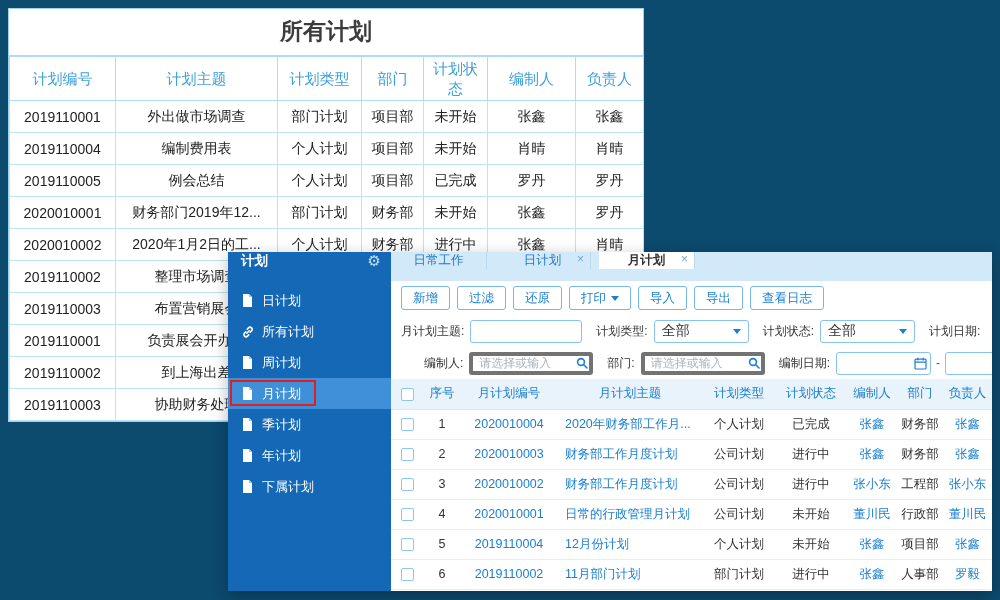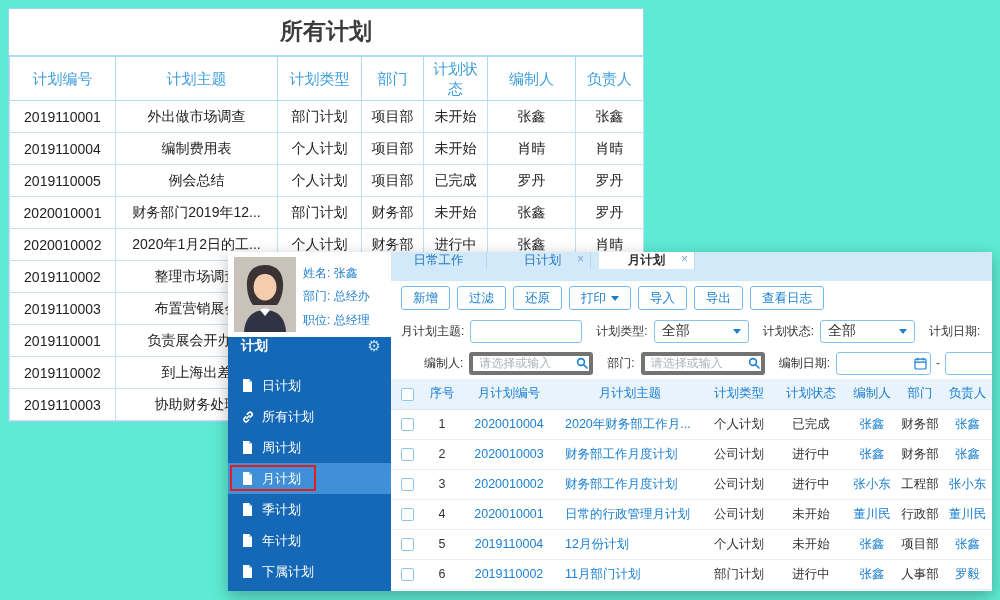--- a/index.html
+++ b/index.html
@@ -1,18 +1,18 @@
 <!DOCTYPE html>
 <html style="--sidebar-blue: #1468b6; --active-item-blue: #3f90d8; --link-blue: #1b7fd0; --annotation-red: #e01f1f;"><head>
 <meta charset="utf-8">
 <style>
   * { margin:0; padding:0; box-sizing:border-box; }
   html,body { width:1000px; height:600px; }
   body { font-family:"Liberation Sans","DejaVu Sans",sans-serif; background:#fff; position:relative; }
-  .canvas { position:absolute; inset:0; width:1000px; height:600px; overflow:hidden; background:#5eead4; }
+  .canvas { position:absolute; inset:0; width:1000px; height:600px; overflow:hidden; background:#0c4a6e; }
 
   
   .bg-panel { position:absolute; left:8px; top:8px; width:636px; background:#fff; border:1px solid #9ed2ee; }
   .bg-title { font-size:23px; font-weight:bold; color:#3c3c3c; text-align:center; padding:7px 0 8px; border-bottom:1px solid #aedcf4; }
   .bg-table { border-collapse:collapse; width:100%; table-layout:fixed; }
   .bg-table th { color:#3e9edb; font-weight:normal; font-size:15px; border:1px solid #aedcf4; height:44px; padding:2px 6px; line-height:1.3; }
   .bg-table td { color:#222; font-size:14px; text-align:center; border:1px solid #bfe2f6; height:32px; padding:0 4px; white-space:nowrap; overflow:hidden; }
 
   
   .app { position:absolute; left:228px; top:252px; width:764px; height:339px; background:#fff;
@@ -185,37 +185,20 @@
             <td></td>
             <td></td>
             <td></td>
           </tr>
         </tbody>
     </table>
   </section>
 
   <section class="app">
     <aside class="sidebar">
-      <div class="profile">
-        <div class="avatar">
-          <svg width="62" height="75" viewBox="0 0 62 75">
-            <rect width="62" height="75" fill="#c9c2ba"></rect>
-            <path d="M31 8 c-13 0-19 9-18 22 c0.5 8 3 14 6 18 l24 0 c3-4 5.5-10 6-18 C50 17 44 8 31 8z" fill="#3b3233"></path>
-            <ellipse cx="31" cy="30" rx="11.5" ry="13.5" fill="#f3cdad"></ellipse>
-            <path d="M31 10 c-10 0-14 7-13.5 15 c4-6 9-8 13.5-8 s9.5 2 13.5 8 C45 17 41 10 31 10z" fill="#3b3233"></path>
-            <path d="M10 75 c1-16 10-22 21-22 s20 6 21 22z" fill="#2f3344"></path>
-            <path d="M26 53 l5 6 5-6 c-2-2-8-2-10 0z" fill="#fff"></path>
-          </svg>
-        </div>
-        <div class="ptext">
-          <div>姓名: 张鑫</div>
-          <div>部门: 总经办</div>
-          <div>职位: 总经理</div>
-        </div>
-      </div>
       <div class="side-header">
         <span>计划</span>
         <span class="gear">⚙</span>
       </div>
       <nav id="side-nav">
           <div class="nav-item">
             <span class="nav-icon">
               <svg width="11" height="13" viewBox="0 0 11 13">
                 <path d="M1 0h6l3 3v10H1z" fill="#fff"></path>
                 <path d="M7 0l3 3H7z" fill="#9ec9ee"></path>

